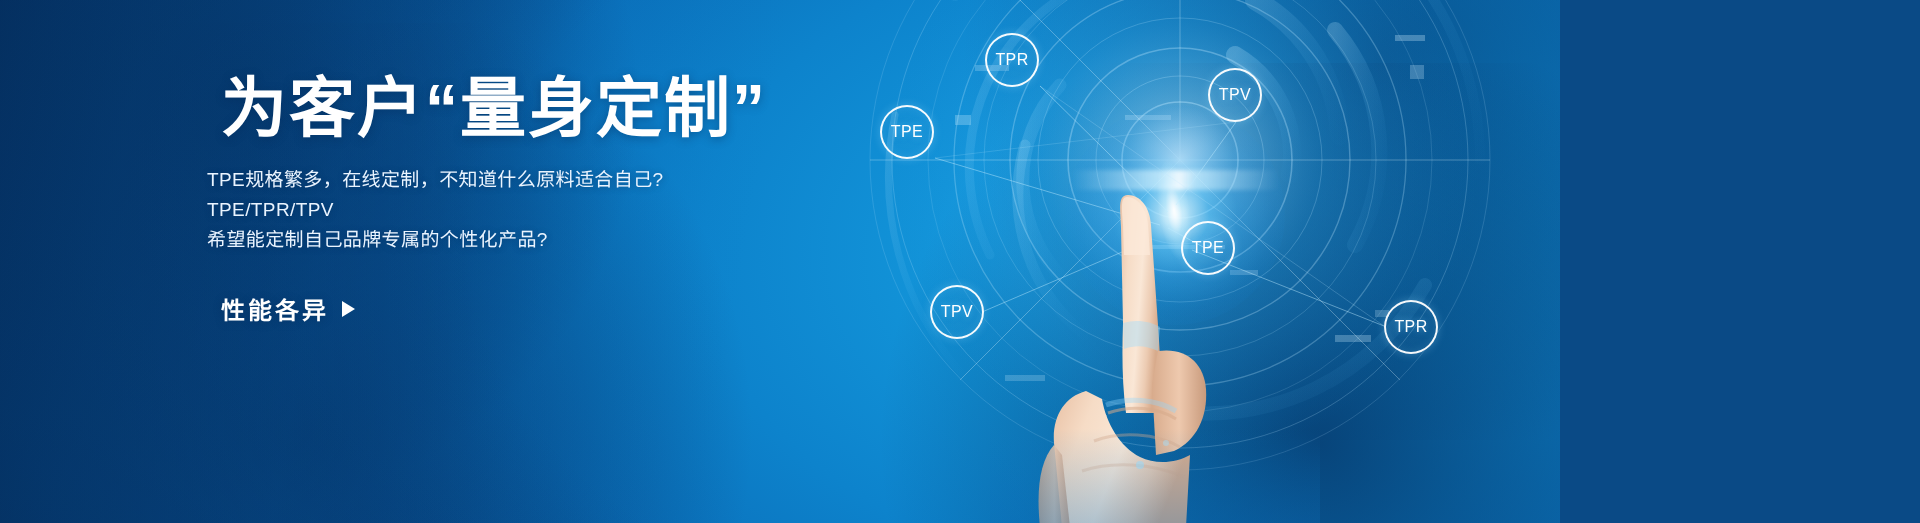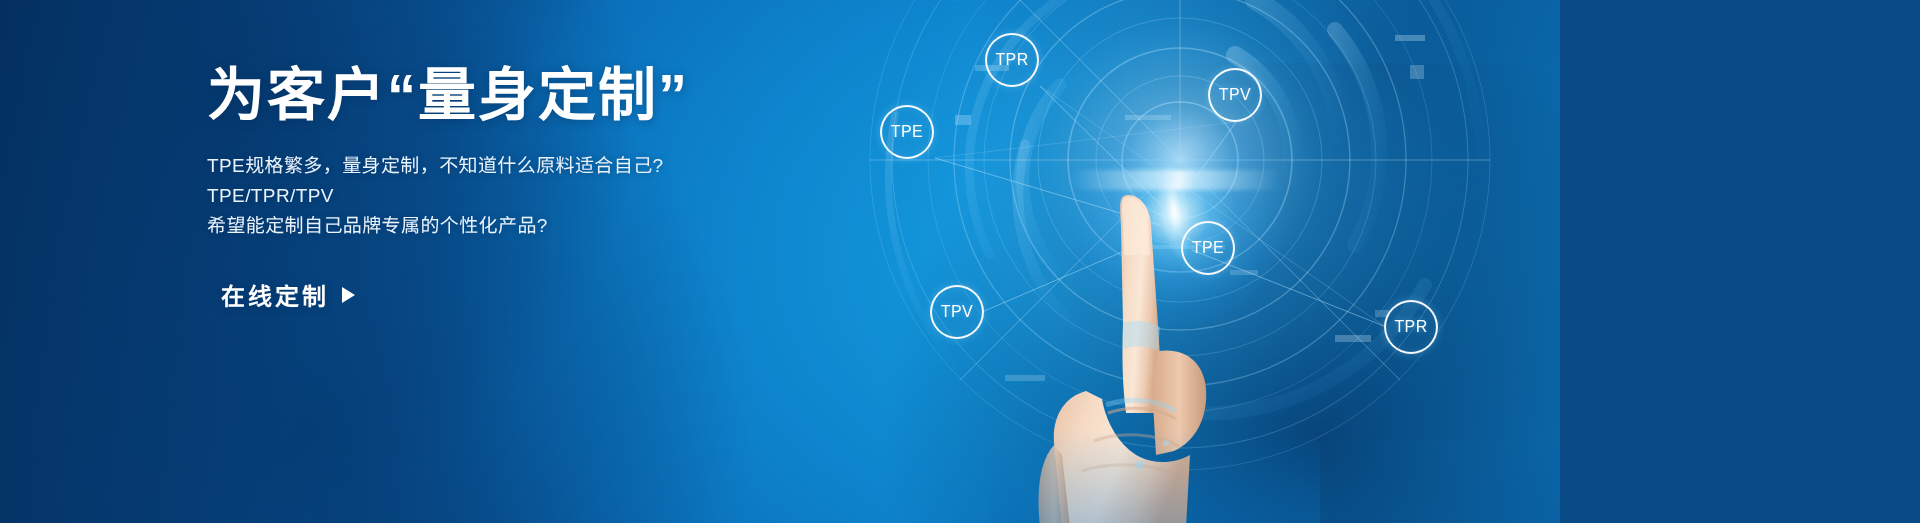--- a/index.html
+++ b/index.html
@@ -106,26 +106,26 @@
     text-shadow:0 0 6px rgba(120,205,255,.55);
     box-shadow:0 0 10px rgba(150,220,255,.30), inset 0 0 10px rgba(150,220,255,.12);
     background:rgba(255,255,255,.02);
     cursor:pointer;
   }
 
   
   .copy{position:absolute; left:207px; top:64px; width:640px;}
   .headline{
     color:#ffffff;
-    font-size:58px;
+    font-size:66px;
     font-weight:700;
     line-height:61px;
     letter-spacing:2px;
     text-shadow:0 2px 10px rgba(2,40,85,.40);
-    margin:0;
+    margin:14px;
   }
   .headline .l2{display:block; margin-top:2px;}
   .sub{
     margin-top:26px;
     color:#eaf4ff;
     font-size:19px;
     line-height:30px;
     letter-spacing:.4px;
     text-shadow:0 1px 6px rgba(2,40,85,.45);
   }
@@ -319,24 +319,24 @@
     <div class="badge" style="left:930px;  top:285px;">TPV</div>
     <div class="badge" style="left:1384px; top:300px;">TPR</div>
   </div>
 
   <div class="copy">
     <h1 class="headline">
       <span class="l1">为客户“量身定制”</span>
     </h1>
 
     <div class="sub">
-      <div>TPE规格繁多，量身定制，不知道什么原料适合自己?</div>
+      <div>TPE规格繁多，在线定制，不知道什么原料适合自己?</div>
       <div>TPE/TPR/TPV</div>
       <div>希望能定制自己品牌专属的个性化产品?</div>
     </div>
 
     <button class="cta">
-      <span>在线定制</span>
+      <span>性能各异</span>
       <span class="cta-arrow"></span>
     </button>
   </div>
 
 </div>
 
 </body></html>

